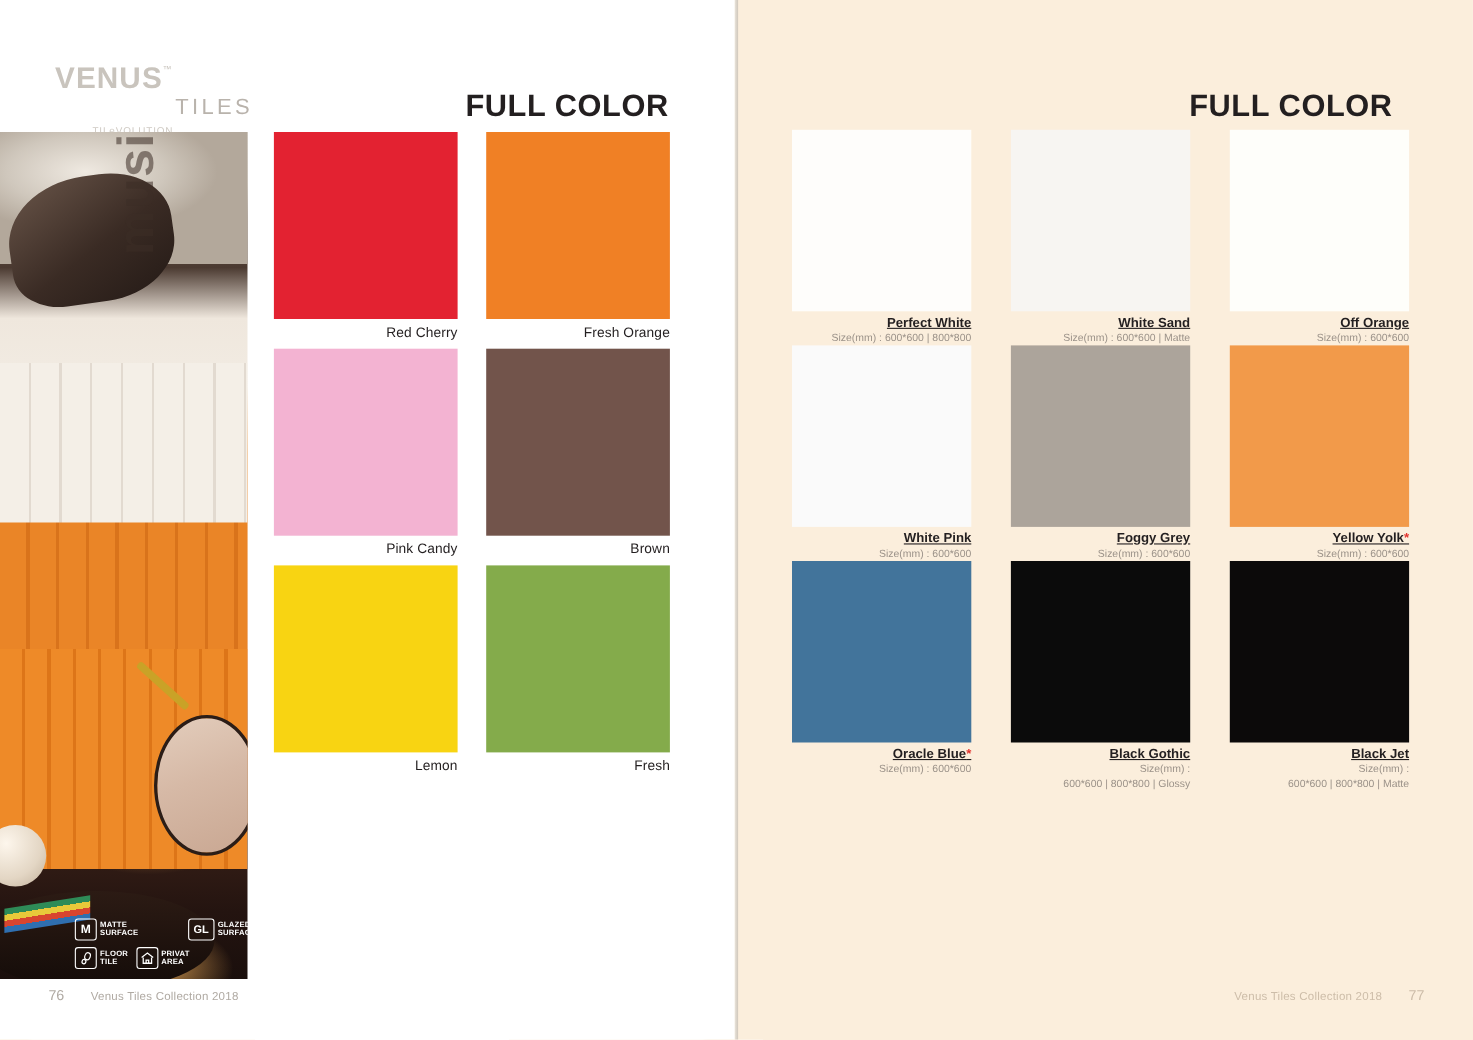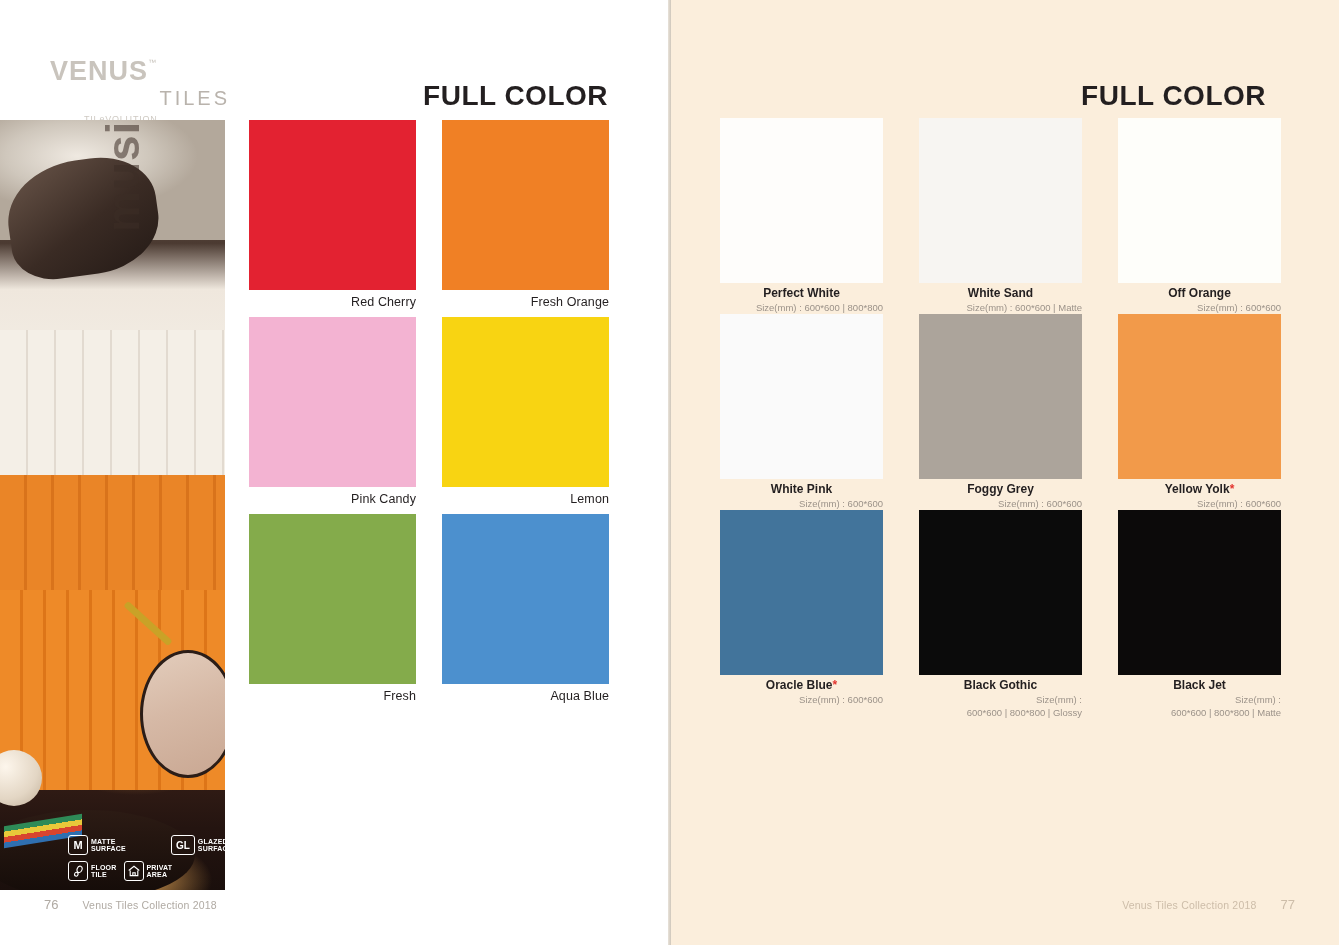--- a/index.html
+++ b/index.html
@@ -185,22 +185,22 @@
   .tile-grid {
     position: absolute; left: 52px; top: 118px;
     width: 562px;
     display: grid;
     grid-template-columns: 163px 163px 163px;
     column-gap: 36px;
   }
   .tile-cell { height: 196px; }
   .tile-chip { width: 100%; height: 165px; }
   .tile-name {
-    text-align: center; font-size: 12px; font-weight: bold; color: #231f20;
-    margin-top: 4px; line-height: 1.15;
+    text-align: right; font-size: 12px; font-weight: bold; color: #231f20;
+    margin-top: 4px; line-height: 1.15; text-decoration: underline;
   }
   .tile-name .ast { color: #e3342f; font-weight: bold; }
   .tile-size {
     text-align: right; font-size: 9.5px; color: #9b9289;
     line-height: 1.35; margin-top: 1px;
   }
   .footer-right {
     position: absolute; right: 44px; bottom: 33px;
     display: flex; align-items: baseline; gap: 24px;
   }
@@ -303,30 +303,30 @@
       </div>
       <div class="swatch-cell">
         <div class="swatch-chip" style="background:#F08025"></div>
         <div class="swatch-name">Fresh Orange</div>
       </div>
       <div class="swatch-cell">
         <div class="swatch-chip" style="background:#F3B3D2"></div>
         <div class="swatch-name">Pink Candy</div>
       </div>
       <div class="swatch-cell">
+        <div class="swatch-chip" style="background:#72544B"></div>
+        <div class="swatch-name">Brown</div>
+      </div>
+      <div class="swatch-cell">
         <div class="swatch-chip" style="background:#F8D412"></div>
         <div class="swatch-name">Lemon</div>
       </div>
       <div class="swatch-cell">
         <div class="swatch-chip" style="background:#84AB4B"></div>
         <div class="swatch-name">Fresh</div>
-      </div>
-      <div class="swatch-cell">
-        <div class="swatch-chip" style="background:#4C90CE"></div>
-        <div class="swatch-name">Aqua Blue</div>
       </div>
     </div>
 
     <div class="footer-left">
       <span class="footer-num">76</span>
       <span class="footer-txt">Venus Tiles Collection 2018</span>
     </div>
   </div>
 
   <div class="page-right">

